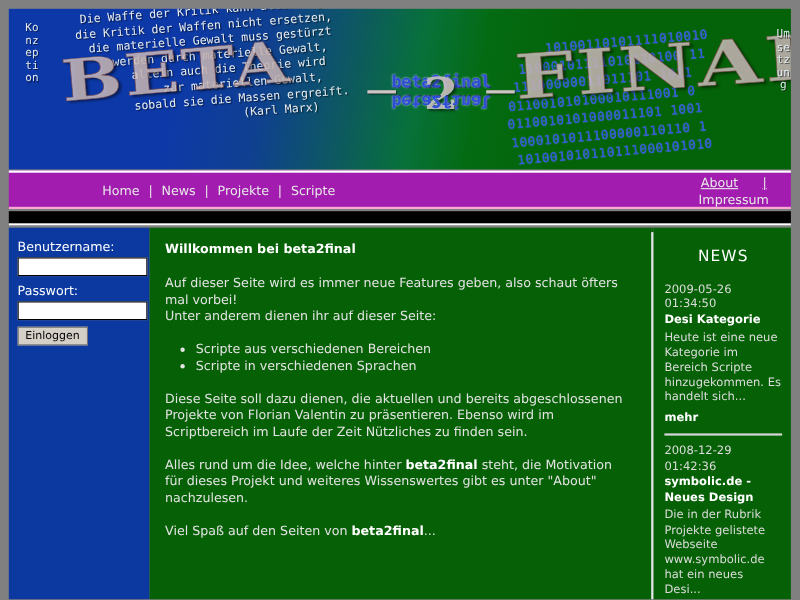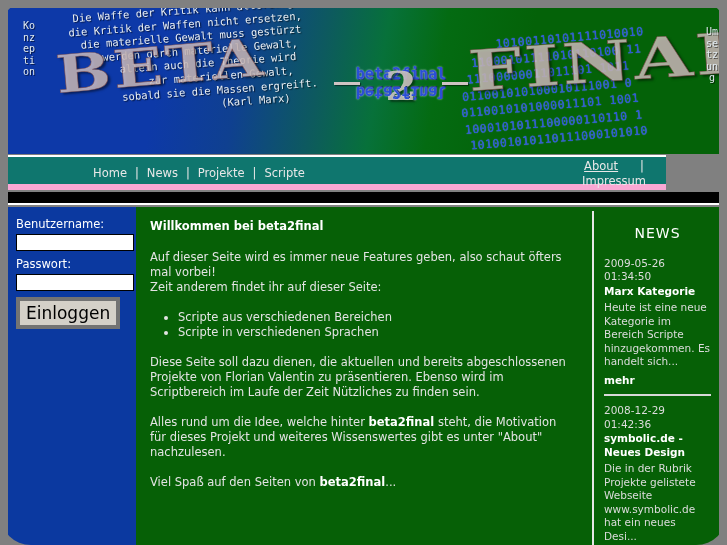--- a/index.html
+++ b/index.html
@@ -9,21 +9,20 @@
     overflow: hidden;
     background: #808080;
     font-family: "DejaVu Sans", "Liberation Sans", sans-serif;
   }
 
   #page {
     position: relative;
     width: 727px; height: 545px;
     background: #808080;
     overflow: hidden;
-    border-radius: 31px;
   }
 
   
   .banner {
     position: absolute;
     left: 8px; top: 8px;
     width: 711px; height: 146px;
     background: linear-gradient(100deg,
         #0d39a8 0%, #0d39a8 22%,
         #0f4090 33%,
@@ -152,24 +151,24 @@
     font-family: "DejaVu Serif", "Liberation Serif", serif;
     font-size: 40px; font-weight: bold;
     color: rgba(214,200,200,.85);
     text-shadow: 2px 2px 2px rgba(0,0,0,.45);
   }
 
   
   .navwrap {
     position: absolute;
     left: 8px; top: 155px;
-    width: 658px; height: 35px;
-    background: #0f766e;
+    width: 711px; height: 35px;
+    background: #a21caf;
     border-top: 2px solid #ffffff;
-    border-bottom: 6px solid #f9a8d4;
+    border-bottom: 2px solid #f9a8d4;
   }
   .nav {
     position: relative;
     width: 100%; height: 100%;
     color: #e8e8e8;
     font-size: 11.5px;
   }
   .nav-left {
     position: absolute;
     left: 85px; top: 9px;
@@ -216,24 +215,24 @@
     border: 1px solid #000;
     background: #fff;
     font-family: "DejaVu Sans", "Liberation Sans", sans-serif;
     font-size: 11px;
     padding: 0 2px;
     margin-bottom: 6px;
     display: block;
   }
   .col-left button {
     font-family: "DejaVu Sans", "Liberation Sans", sans-serif;
-    font-size: 17px;
+    font-size: 10px;
     padding: 2px 6px;
     background: #d4d0c8;
-    border: 4px solid #737373;
+    border: 1px solid #737373;
     color: #000;
     cursor: pointer;
   }
 
   .col-main {
     flex: 1;
     background: #066006;
     color: #e3e3e3;
     padding: 12px 16px 0 14px;
     font-size: 11.5px;
@@ -377,39 +376,39 @@
       <input type="text" value="" style="">
       <label class="lbl">Passwort:</label>
       <input type="password" value="" style="">
       <button type="button">Einloggen</button>
     </div>
 
     <div class="col-main">
       <h1>Willkommen bei beta2final</h1>
       <p>
         <span>Auf dieser Seite wird es immer neue Features geben, also schaut öfters mal vorbei!</span><br>
-        <span>Zeit anderem findet ihr auf dieser Seite:</span>
+        <span>Unter anderem dienen ihr auf dieser Seite:</span>
       </p>
       <ul>
         <li>Scripte aus verschiedenen Bereichen</li>
         <li>Scripte in verschiedenen Sprachen</li>
       </ul>
       <p>Diese Seite soll dazu dienen, die aktuellen und bereits abgeschlossenen Projekte von Florian Valentin zu präsentieren. Ebenso wird im Scriptbereich im Laufe der Zeit Nützliches zu finden sein.</p>
       <p><span>Alles rund um die Idee, welche hinter </span><b>beta2final</b><span> steht, die Motivation für dieses Projekt und weiteres Wissenswertes gibt es unter "About" nachzulesen.</span></p>
       <p><span>Viel Spaß auf den Seiten von </span><b>beta2final</b><span>...</span></p>
     </div>
 
     <div class="divider"></div>
 
     <div class="col-news">
       <div class="news-title">NEWS</div>
 
       <div>
         <div class="news-date">2009-05-26 01:34:50</div>
-        <div class="news-head">Marx Kategorie</div>
+        <div class="news-head">Desi Kategorie</div>
         <div class="news-body">Heute ist eine neue Kategorie im Bereich Scripte hinzugekommen. Es handelt sich...</div>
         <a href="#" class="news-more">mehr</a>
       </div>
       <hr class="news-hr">
 
       <div>
         <div class="news-date">2008-12-29 01:42:36</div>
         <div class="news-head">symbolic.de - Neues Design</div>
         <div class="news-body">Die in der Rubrik Projekte gelistete Webseite www.symbolic.de hat ein neues Desi...</div>
 

